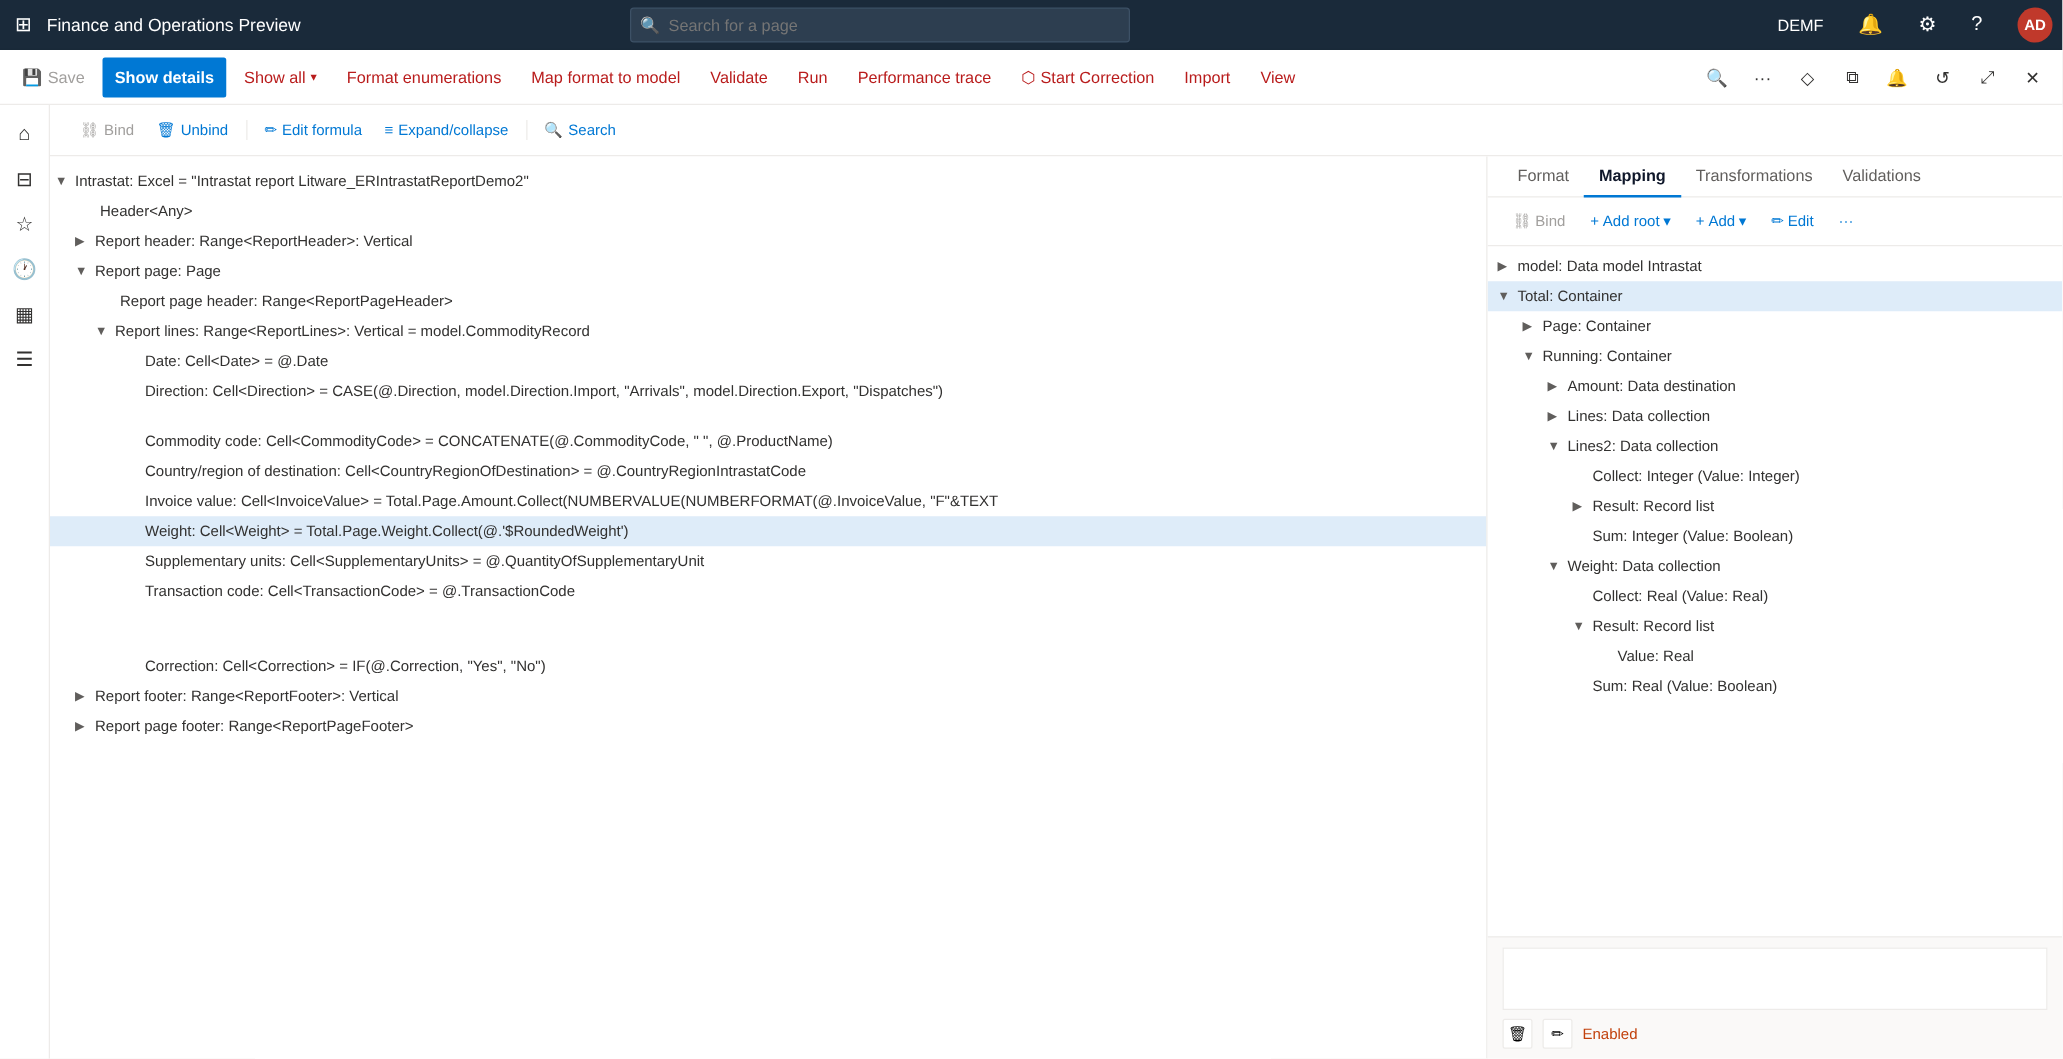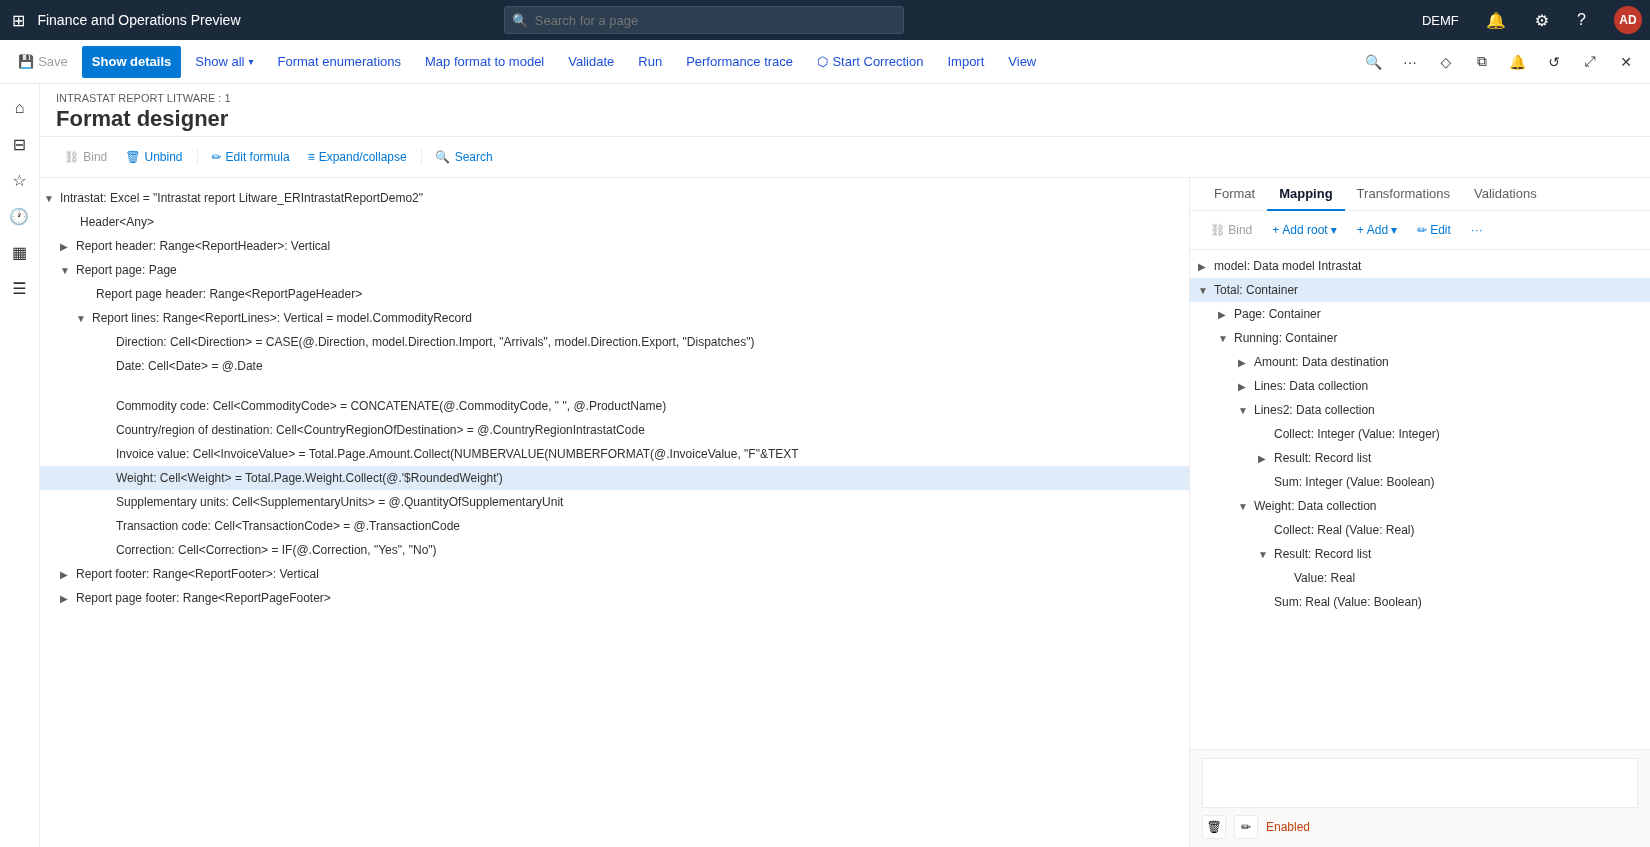--- a/index.html
+++ b/index.html
@@ -58,21 +58,21 @@
       border-bottom: 1px solid #edebe9;
       box-shadow: 0 1px 3px rgba(0,0,0,0.1);
     }
     .cmd-btn {
       height: 32px;
       padding: 0 10px;
       border: none;
       background: transparent;
       cursor: pointer;
       font-size: 13px;
-      color: #1d4ed8;
+      color: #b91c1c;
       display: flex;
       align-items: center;
       gap: 4px;
       border-radius: 2px;
       white-space: nowrap;
     }
     .cmd-btn.primary {
       background: #0078d4;
       color: white;
       font-weight: 600;
@@ -346,24 +346,20 @@
     <div class="sidebar-icon">⌂</div>
     <div class="sidebar-icon">⊟</div>
     <div class="sidebar-icon">☆</div>
     <div class="sidebar-icon">🕐</div>
     <div class="sidebar-icon">▦</div>
     <div class="sidebar-icon">☰</div>
   </div>
 
   <div class="content-area">
 
-    <div class="page-header">
-      <div class="breadcrumb">INTRASTAT REPORT LITWARE : 1</div>
-      <div class="page-title">Format designer</div>
-    </div>
 
     <div class="designer-toolbar">
       <button class="designer-btn disabled">
         <span>⛓</span>
         <span>Bind</span>
       </button>
       <button class="designer-btn">
         <span>🗑</span>
         <span>Unbind</span>
       </button>
@@ -412,59 +408,59 @@
           <span class="item-text">Report page header: Range&lt;ReportPageHeader&gt;</span>
         </div>
 
         <div class="tree-item" style="padding-left: 36px;">
           <span class="expand-icon">▼</span>
           <span class="item-text">Report lines: Range&lt;ReportLines&gt;: Vertical = model.CommodityRecord</span>
         </div>
 
         <div class="tree-item" style="padding-left: 60px;">
           <span class="expand-icon">&nbsp;</span>
+          <span class="item-text">Date: Cell&lt;Date&gt; = @.Date</span>
+        </div>
+
+        <div class="tree-item" style="padding-left: 60px;">
+          <span class="expand-icon">&nbsp;</span>
           <span class="item-text">Direction: Cell&lt;Direction&gt; = CASE(@.Direction, model.Direction.Import, "Arrivals", model.Direction.Export, "Dispatches")</span>
         </div>
 
+        <div class="tree-item" style="padding-left: 60px; margin-top: 16px;">
+          <span class="expand-icon">&nbsp;</span>
+          <span class="item-text">Commodity code: Cell&lt;CommodityCode&gt; = CONCATENATE(@.CommodityCode, " ", @.ProductName)</span>
+        </div>
+
         <div class="tree-item" style="padding-left: 60px;">
           <span class="expand-icon">&nbsp;</span>
-          <span class="item-text">Date: Cell&lt;Date&gt; = @.Date</span>
-        </div>
-
-        <div class="tree-item" style="padding-left: 60px; margin-top: 16px;">
-          <span class="expand-icon">&nbsp;</span>
-          <span class="item-text">Commodity code: Cell&lt;CommodityCode&gt; = CONCATENATE(@.CommodityCode, " ", @.ProductName)</span>
+          <span class="item-text">Country/region of destination: Cell&lt;CountryRegionOfDestination&gt; = @.CountryRegionIntrastatCode</span>
         </div>
 
         <div class="tree-item" style="padding-left: 60px;">
           <span class="expand-icon">&nbsp;</span>
-          <span class="item-text">Country/region of destination: Cell&lt;CountryRegionOfDestination&gt; = @.CountryRegionIntrastatCode</span>
+          <span class="item-text">Invoice value: Cell&lt;InvoiceValue&gt; = Total.Page.Amount.Collect(NUMBERVALUE(NUMBERFORMAT(@.InvoiceValue, "F"&amp;TEXT</span>
+        </div>
+
+        <div class="tree-item selected" style="padding-left: 60px;">
+          <span class="expand-icon">&nbsp;</span>
+          <span class="item-text">Weight: Cell&lt;Weight&gt; = Total.Page.Weight.Collect(@.'$RoundedWeight')</span>
         </div>
 
         <div class="tree-item" style="padding-left: 60px;">
           <span class="expand-icon">&nbsp;</span>
-          <span class="item-text">Invoice value: Cell&lt;InvoiceValue&gt; = Total.Page.Amount.Collect(NUMBERVALUE(NUMBERFORMAT(@.InvoiceValue, "F"&amp;TEXT</span>
-        </div>
-
-        <div class="tree-item selected" style="padding-left: 60px;">
-          <span class="expand-icon">&nbsp;</span>
-          <span class="item-text">Weight: Cell&lt;Weight&gt; = Total.Page.Weight.Collect(@.'$RoundedWeight')</span>
+          <span class="item-text">Supplementary units: Cell&lt;SupplementaryUnits&gt; = @.QuantityOfSupplementaryUnit</span>
         </div>
 
         <div class="tree-item" style="padding-left: 60px;">
           <span class="expand-icon">&nbsp;</span>
-          <span class="item-text">Supplementary units: Cell&lt;SupplementaryUnits&gt; = @.QuantityOfSupplementaryUnit</span>
-        </div>
-
-        <div class="tree-item" style="padding-left: 60px;">
-          <span class="expand-icon">&nbsp;</span>
           <span class="item-text">Transaction code: Cell&lt;TransactionCode&gt; = @.TransactionCode</span>
         </div>
 
-        <div class="tree-item" style="padding-left: 60px;">
+        <div class="tree-item" style="padding-left: 60px; margin-top: 36px;">
           <span class="expand-icon">&nbsp;</span>
           <span class="item-text">Correction: Cell&lt;Correction&gt; = IF(@.Correction, "Yes", "No")</span>
         </div>
 
         <div class="tree-item" style="padding-left: 20px;">
           <span class="expand-icon">▶</span>
           <span class="item-text">Report footer: Range&lt;ReportFooter&gt;: Vertical</span>
         </div>
 
         <div class="tree-item" style="padding-left: 20px;">

